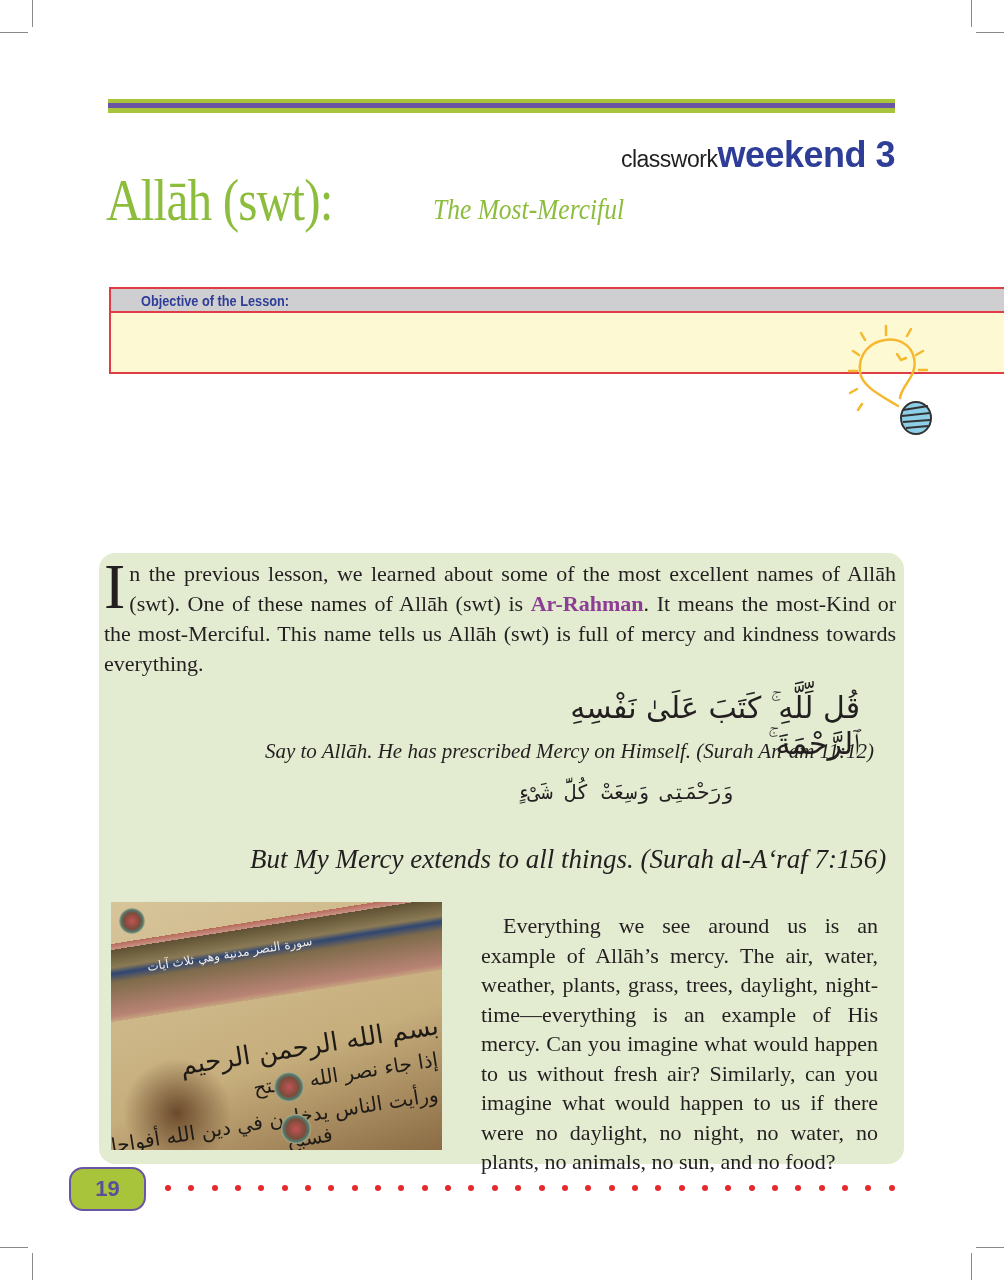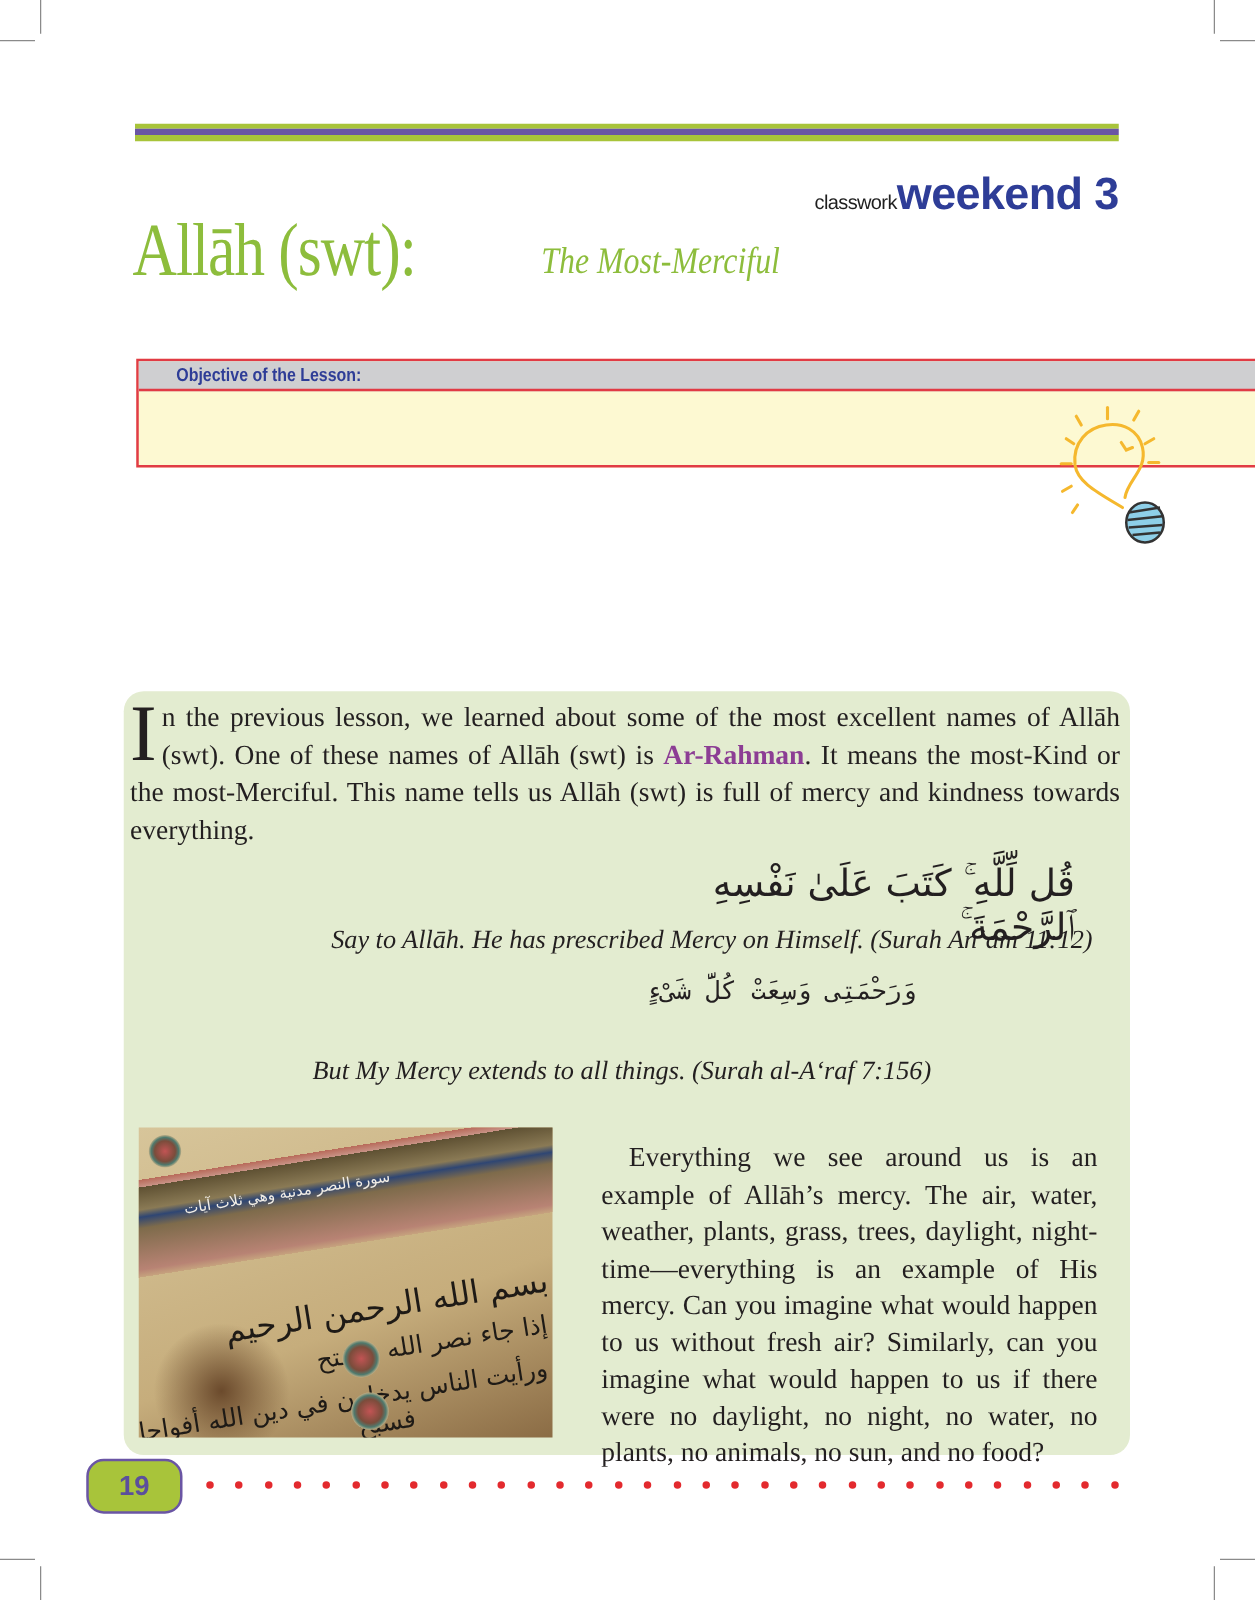--- a/index.html
+++ b/index.html
@@ -11,21 +11,21 @@
   .crop { position: absolute; background: #8a8a8a; }
   .crop.v { width: 1px; height: 27px; }
   .crop.h { height: 1px; width: 28px; }
 
   .top-rule { position: absolute; left: 108px; top: 99px; width: 787px; height: 15px; }
   .top-rule .g1 { height: 4px; background: #a8c43a; }
   .top-rule .p { height: 5px; background: #6a55a4; }
   .top-rule .g2 { height: 5px; background: #a8c43a; }
 
   .classwork { position: absolute; right: 109px; top: 134px; white-space: nowrap; }
-  .classwork .cw { font-family: "Liberation Sans", sans-serif; font-size: 16px; color: #1f1f1f; letter-spacing: -0.5px; }
+  .classwork .cw { font-family: "Liberation Sans", sans-serif; font-size: 23px; color: #1f1f1f; letter-spacing: -0.5px; }
   .classwork .wk { font-family: "Liberation Sans", sans-serif; font-weight: bold; font-size: 36px; color: #2e3d97; letter-spacing: -0.5px; text-align: right; }
 
   .title { position: absolute; left: 106px; top: 166px; white-space: nowrap; color: #8dbd3c; }
   .title .main { font-family: "Liberation Serif", serif; font-size: 60px; letter-spacing: -1px; transform: scaleX(0.82); transform-origin: left; display: inline-block; }
   .title .sub { font-family: "Liberation Serif", serif; font-style: italic; font-size: 30px; position: absolute; left: 327px; top: 26px; transform: scaleX(0.85); transform-origin: left; display: inline-block; }
 
   .objective { position: absolute; left: 109px; top: 287px; width: 906px; height: 87px; border: 2px solid #e13b45; box-sizing: border-box; background: #fdf9d2; }
   .objective .head { height: 24px; background: #cfcfd1; border-bottom: 2px solid #e13b45; padding-left: 30px; box-sizing: border-box; }
   .objective .head span { font-family: "Liberation Sans", sans-serif; font-weight: bold; font-size: 15px; color: #2e3d97; line-height: 23px; display: inline-block; transform: scaleX(0.85); transform-origin: left; }
   .objective .body { padding: 5px 30px 0 34px; font-family: "Liberation Sans", sans-serif; font-size: 15px; line-height: 19px; color: #2a2a2a; }
@@ -34,21 +34,21 @@
   .bulb { position: absolute; left: 840px; top: 318px; width: 100px; height: 130px; }
 
   .panel { position: absolute; left: 99px; top: 553px; width: 805px; height: 611px; background: #e3ecd0; border-radius: 16px; }
   .intro { position: absolute; left: 104px; top: 559px; width: 792px; font-size: 22px; line-height: 30px; color: #231f20; text-align: justify; }
   .intro .dropcap { float: left; font-size: 64px; line-height: 52px; margin: 2px 4px 0 0; }
   .intro .hl { color: #8c3d94; font-weight: bold; }
 
   .ar1 { position: absolute; left: 500px; top: 690px; width: 360px; text-align: right; direction: rtl; font-family: "DejaVu Sans", sans-serif; font-size: 30px; color: #231f20; }
   .tr1 { position: absolute; right: 130px; top: 739px; font-style: italic; font-size: 21px; color: #231f20; white-space: nowrap; }
   .ar2 { position: absolute; left: 480px; top: 780px; width: 290px; text-align: center; direction: rtl; font-family: Liberation Mono, monospace; font-size: 20px; color: #231f20; }
-  .tr2 { position: absolute; left: 250px; top: 844px; font-style: italic; font-size: 21px; color: #231f20; white-space: nowrap; }
+  .tr2 { position: absolute; left: 250px; top: 844px; font-style: italic; font-size: 27px; color: #231f20; white-space: nowrap; }
 
   .photo { position: absolute; left: 111px; top: 902px; width: 331px; height: 248px; overflow: hidden;
     background:
       radial-gradient(circle at 20% 85%, #6b4a2c 0, transparent 16%),
       linear-gradient(171deg, transparent 0, transparent 14%, #b86a5a 14%, #c89386 16%, #5f5133 16%, #8a7a55 22%, #2f4673 24%, #7e6b4b 27%, #b88374 38%, #c6a37e 40%, transparent 40%),
       linear-gradient(160deg, #d7c59a, #c6ad7c 60%, #8b6c45);
   }
   .photo .script { position: absolute; font-family: "DejaVu Sans", sans-serif; color: #1e1a16; direction: rtl; white-space: nowrap; transform: rotate(-9deg); transform-origin: right; }
   .photo .rosette { position: absolute; width: 30px; height: 30px; border-radius: 50%; background: radial-gradient(circle, #c25454 0, #7b4c3b 45%, #4e7a6e 60%, #c7b38a 72%); }
 

